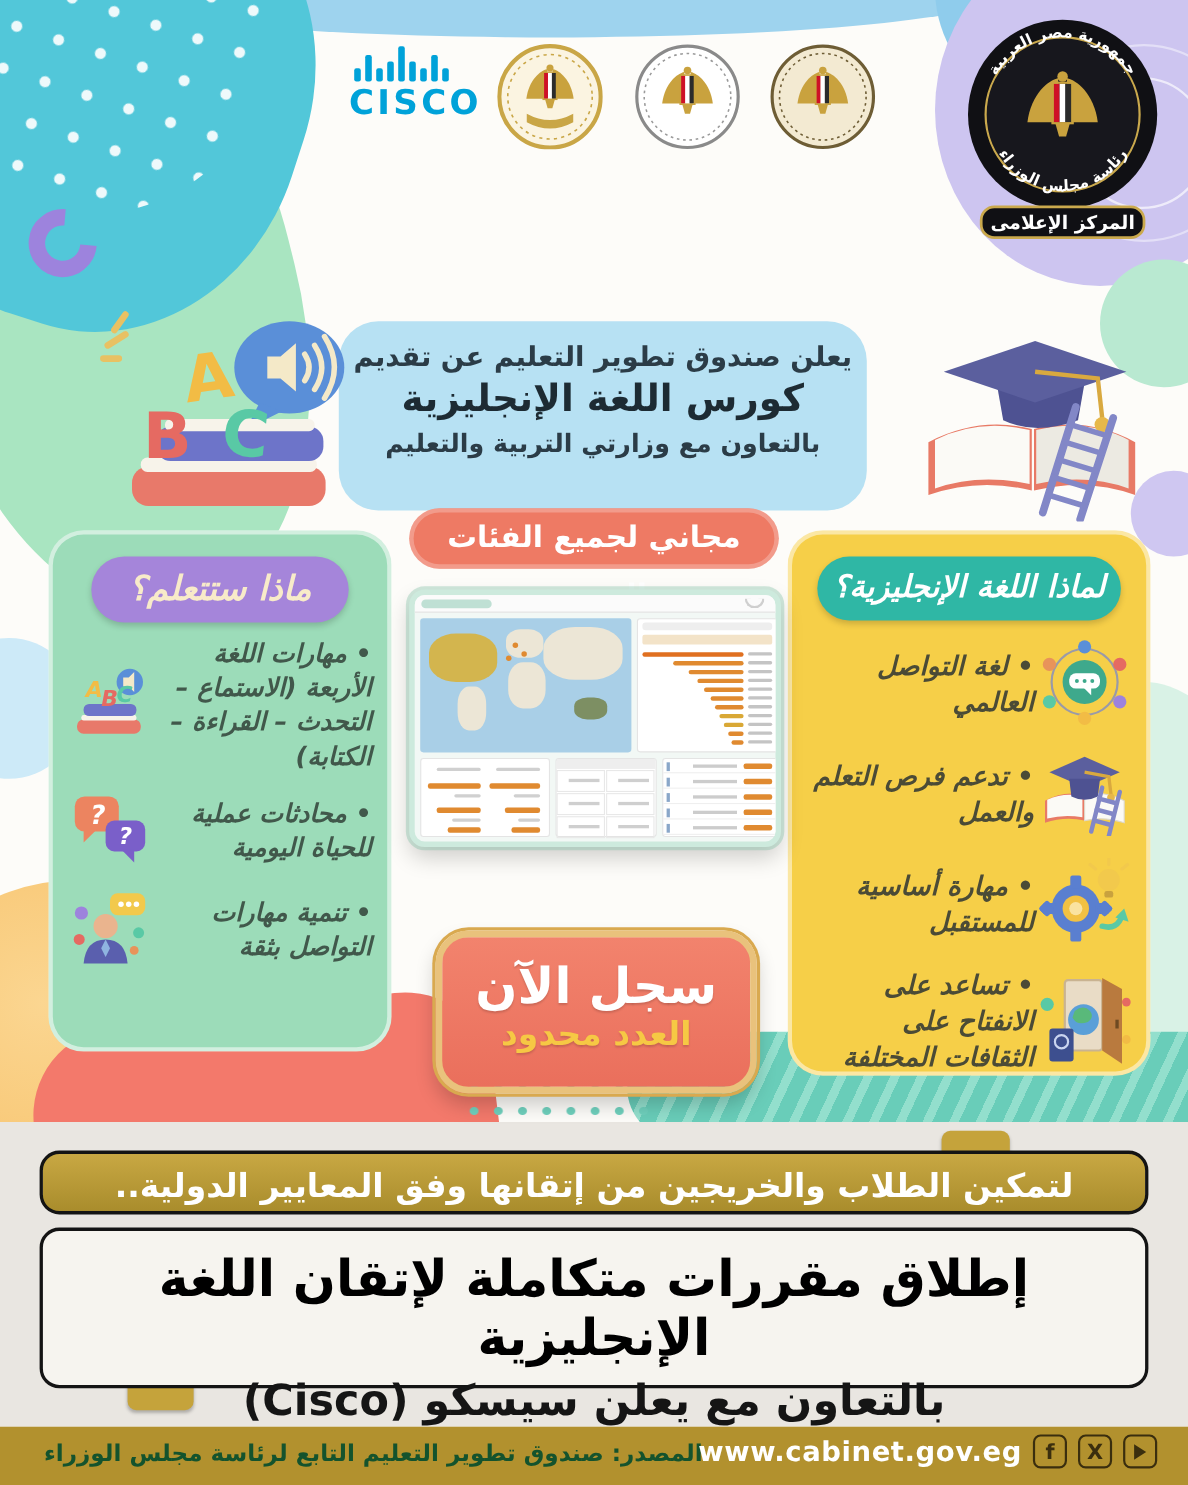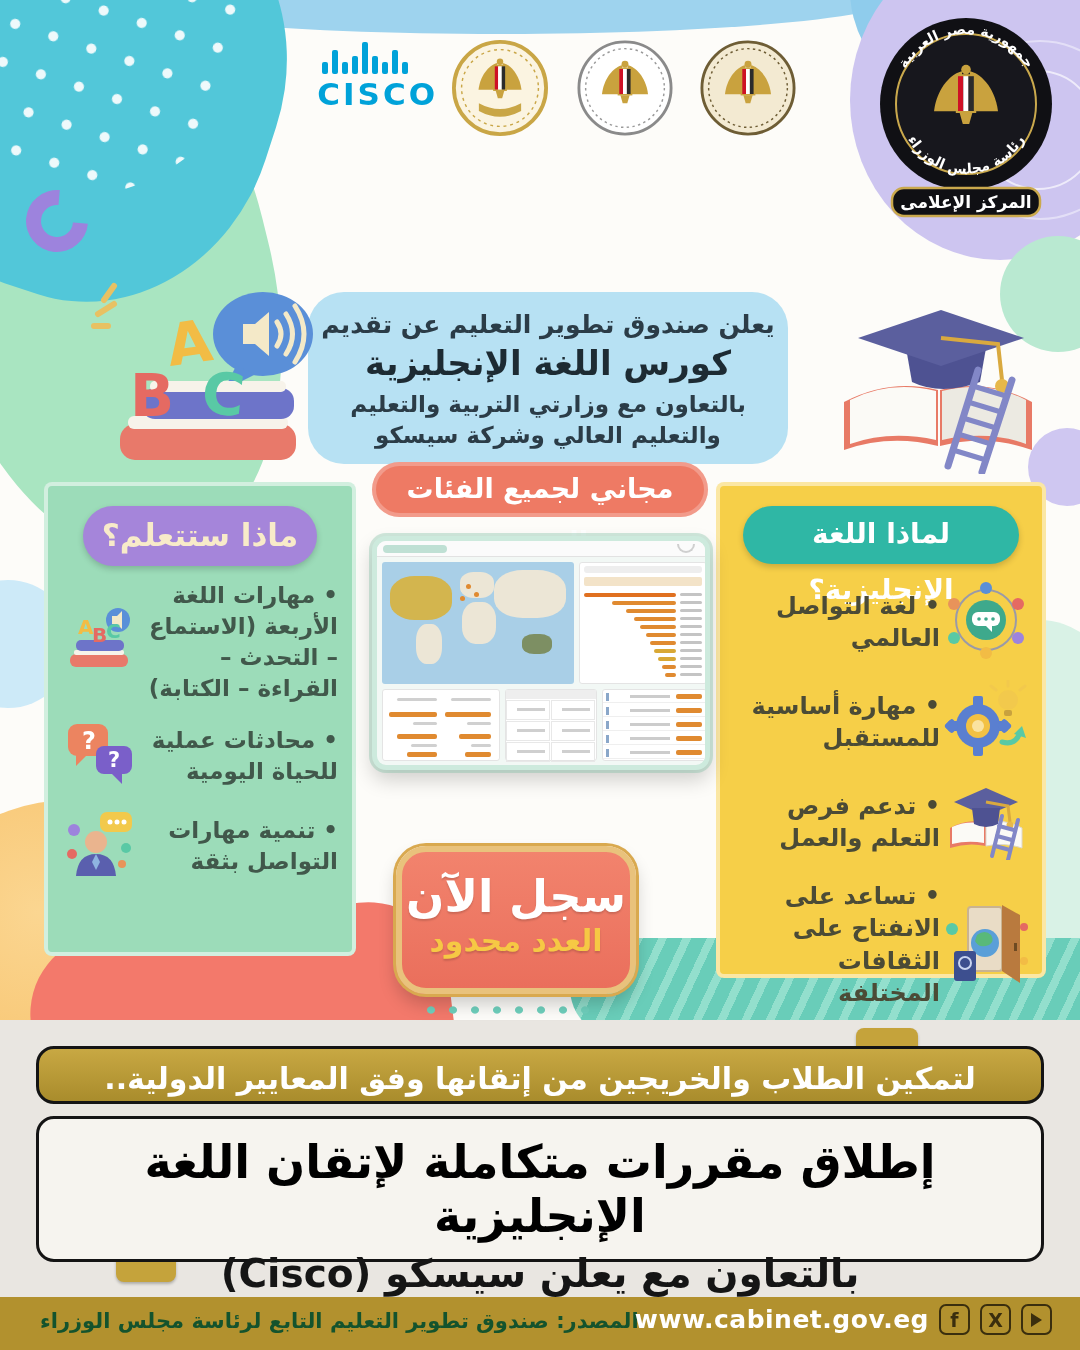--- a/index.html
+++ b/index.html
@@ -63,21 +63,21 @@
   .ann-box .a3, .ann-box .a4 { font-size:23px; font-weight:600; line-height:1.35; }
 
   .illu-abc  { position:absolute; left:58px;  top:268px; width:280px; height:208px; }
   .illu-grad { position:absolute; left:826px; top:284px; width:228px; height:190px; }
 
   .badge-free { position:absolute; left:372px; top:462px; width:336px; height:55px;
                 background:#ee7a64; border-radius:28px; box-shadow:inset 0 0 0 4px rgba(255,255,255,.25);
                 color:#fff; font-size:27px; font-weight:800; text-align:center; line-height:53px; direction:rtl; }
 
   
-  .card { position:absolute; border-radius:8px; }
+  .card { position:absolute; border-radius:32px;font-style:italic; }
   .card-green { left:44px; top:482px; width:312px; height:474px; background:#9cdcb9;
                 border:4px solid rgba(255,255,255,.55); }
   .card-yellow { left:716px; top:482px; width:330px; height:496px; background:#f6cf48;
                  border:4px solid rgba(255,255,255,.5); }
   .card-pill { margin:20px auto 4px; border-radius:32px; text-align:center; font-weight:800;
                box-shadow:0 3px 6px rgba(0,0,0,.18); }
   .pill-purple { width:234px; height:60px; background:#a585da; color:#f8ebc9; font-size:31px; line-height:58px; }
   .pill-teal   { width:276px; height:58px; background:#2fb7a5; color:#ffffff; font-size:28px; line-height:56px; }
 
   .item { display:flex; align-items:center; padding:0 14px; }
@@ -118,21 +118,21 @@
   .d-bm .h { left:0; top:0; width:100%; height:9px; background:#eeeeee; }
   .d-bm .c { position:absolute; width:44px; height:20px; border:1px solid #e8e8e8; }
   .d-bm .c::after { content:""; position:absolute; right:4px; top:7px; width:28px; height:3px; background:#cfcfcf; }
   .d-br { left:225px; top:148px; width:105px; height:72px; background:#fff; border:1px solid #e4e4e4; border-radius:3px; }
   .d-br .r { position:absolute; left:0; width:100%; height:13px; border-bottom:1px solid #efefef; }
   .d-br .n { position:absolute; right:4px; top:4px; width:26px; height:5px; background:#e08a30; border-radius:2px; }
   .d-br .l { position:absolute; right:36px; top:5px; width:40px; height:3px; background:#cccccc; }
   .d-br .v { position:absolute; left:3px; top:3px; width:3px; height:8px; background:#8aa7c9; }
 
   
-  .register { position:absolute; left:396px; top:846px; width:240px; height:148px;
+  .register { position:absolute; left:396px; top:846px; width:292px; height:148px;
               background:linear-gradient(180deg,#f2836d,#ea6f5c); border:6px solid #e9c27c;
               box-shadow:0 0 0 3px #d9a94f, 0 10px 18px rgba(0,0,0,.2);
               border-radius:30px; text-align:center; direction:rtl; cursor:pointer; }
   .register .r1 { margin-top:18px; font-size:45px; font-weight:800; color:#ffffff; text-shadow:0 2px 2px rgba(0,0,0,.15); }
   .register .r2 { font-size:30px; font-weight:800; color:#f6c844; text-shadow:0 2px 2px rgba(0,0,0,.15); }
 
   
   .tab-gold { position:absolute; background:#c5a33b; border-radius:8px; box-shadow:0 2px 3px rgba(0,0,0,.25); }
   .tab-1 { left:856px; top:1028px; width:62px; height:28px; }
   .tab-2 { left:116px; top:1252px; width:60px; height:30px; }
@@ -249,21 +249,20 @@
       <rect x="14" y="176" width="148" height="28" rx="12" fill="#101014" stroke="#caa94d" stroke-width="2.5"></rect>
       <text x="88" y="196" text-anchor="middle" fill="#ffffff" font-size="17" font-weight="800">المركز الإعلامى</text>
     </svg>
   </div>
 
 
   <div class="ann-box">
     <div class="a1">يعلن صندوق تطوير التعليم عن تقديم</div>
     <div class="a2">كورس اللغة الإنجليزية</div>
     <div class="a3">بالتعاون مع وزارتي التربية والتعليم</div>
-    <div class="a4">والتعليم العالي وشركة سيسكو</div>
   </div>
 
   <div class="illu-abc">
     <svg viewBox="0 0 280 208" width="280" height="208">
       <path d="M40,46 l16,-10 M36,58 l14,0 M46,32 l10,-14" stroke="#e8c163" stroke-width="6" stroke-linecap="round" fill="none"></path>
       <ellipse cx="205" cy="66" rx="50" ry="42" fill="#5a8fd8"></ellipse>
       <path d="M178,98 L166,122 L198,106 Z" fill="#5a8fd8"></path>
       <polygon points="185,56 197,56 211,44 211,88 197,76 185,76" fill="#f4e9c8"></polygon>
       <path d="M219,54 q8,12 0,24 M228,46 q13,20 0,40 M237,38 q18,28 0,56" stroke="#f4e9c8" stroke-width="5" fill="none" stroke-linecap="round"></path>
       <rect x="62" y="156" width="176" height="36" rx="15" fill="#e8796a"></rect>
@@ -374,20 +373,42 @@
           <circle cx="74" cy="24" r="6" fill="#e56a62"></circle>
           <circle cx="74" cy="58" r="6" fill="#9d83dd"></circle>
           <circle cx="42" cy="73" r="6" fill="#f2bc45"></circle>
           <circle cx="10" cy="58" r="6" fill="#59c9a5"></circle>
           <circle cx="10" cy="24" r="6" fill="#e8935a"></circle>
         </svg>
       </span>
     </div>
 
     <div class="item">
+      <span class="txt">تدعم فرص التعلم والعمل</span>
+      <span class="ic">
+        <svg width="84" height="80" viewBox="0 0 84 80">
+          <path d="M6,48 Q24,38 42,43 L42,66 Q24,62 6,68 Z" fill="#e87a66"></path>
+          <path d="M78,48 Q60,38 42,43 L42,66 Q60,62 78,68 Z" fill="#fbfaf6" stroke="#ddd8cc"></path>
+          <path d="M8,47 Q24,40 40,44 L40,63 Q24,60 8,64 Z" fill="#fbfaf6"></path>
+          <polygon points="42,8 74,22 42,36 10,22" fill="#5b5f9e"></polygon>
+          <path d="M28,28 L56,28 L54,44 Q42,50 30,44 Z" fill="#4e5292"></path>
+          <path d="M42,22 L64,26 L66,42" stroke="#d9a93f" stroke-width="3" fill="none"></path>
+          <circle cx="66" cy="45" r="3.5" fill="#e7b84a"></circle>
+          <g stroke="#8287c7" stroke-width="4" stroke-linecap="round">
+            <line x1="58" y1="36" x2="48" y2="76"></line>
+            <line x1="74" y1="40" x2="64" y2="80"></line>
+            <line x1="55" y1="46" x2="70" y2="50"></line>
+            <line x1="53" y1="56" x2="68" y2="60"></line>
+            <line x1="51" y1="66" x2="66" y2="70"></line>
+          </g>
+        </svg>
+      </span>
+    </div>
+
+    <div class="item">
       <span class="txt">مهارة أساسية للمستقبل</span>
       <span class="ic">
         <svg width="84" height="80" viewBox="0 0 84 80">
           <g fill="#5a7fd0">
             <circle cx="34" cy="46" r="22"></circle>
             <g transform="translate(34,46)">
               <rect x="-5" y="-30" width="10" height="12" rx="2"></rect>
               <rect x="-5" y="18" width="10" height="12" rx="2"></rect>
               <rect x="-30" y="-5" width="12" height="10" rx="2"></rect>
               <rect x="18" y="-5" width="12" height="10" rx="2"></rect>
@@ -397,42 +418,20 @@
               <rect x="13" y="14" width="11" height="10" rx="2" transform="rotate(-45)"></rect>
             </g>
           </g>
           <circle cx="34" cy="46" r="12" fill="#f2c143"></circle>
           <circle cx="34" cy="46" r="6" fill="#fae3a0"></circle>
           <circle cx="64" cy="20" r="10" fill="#f2c94c"></circle>
           <rect x="60" y="30" width="8" height="6" rx="2" fill="#c9a23e"></rect>
           <path d="M52,10 l-5,-4 M64,6 l0,-6 M76,10 l5,-4" stroke="#f2c94c" stroke-width="3" stroke-linecap="round"></path>
           <path d="M58,62 q14,4 18,-10" stroke="#59c9a5" stroke-width="5" fill="none" stroke-linecap="round"></path>
           <polygon points="78,46 82,58 70,54" fill="#59c9a5"></polygon>
-        </svg>
-      </span>
-    </div>
-
-    <div class="item">
-      <span class="txt">تدعم فرص التعلم والعمل</span>
-      <span class="ic">
-        <svg width="84" height="80" viewBox="0 0 84 80">
-          <path d="M6,48 Q24,38 42,43 L42,66 Q24,62 6,68 Z" fill="#e87a66"></path>
-          <path d="M78,48 Q60,38 42,43 L42,66 Q60,62 78,68 Z" fill="#fbfaf6" stroke="#ddd8cc"></path>
-          <path d="M8,47 Q24,40 40,44 L40,63 Q24,60 8,64 Z" fill="#fbfaf6"></path>
-          <polygon points="42,8 74,22 42,36 10,22" fill="#5b5f9e"></polygon>
-          <path d="M28,28 L56,28 L54,44 Q42,50 30,44 Z" fill="#4e5292"></path>
-          <path d="M42,22 L64,26 L66,42" stroke="#d9a93f" stroke-width="3" fill="none"></path>
-          <circle cx="66" cy="45" r="3.5" fill="#e7b84a"></circle>
-          <g stroke="#8287c7" stroke-width="4" stroke-linecap="round">
-            <line x1="58" y1="36" x2="48" y2="76"></line>
-            <line x1="74" y1="40" x2="64" y2="80"></line>
-            <line x1="55" y1="46" x2="70" y2="50"></line>
-            <line x1="53" y1="56" x2="68" y2="60"></line>
-            <line x1="51" y1="66" x2="66" y2="70"></line>
-          </g>
         </svg>
       </span>
     </div>
 
     <div class="item">
       <span class="txt">تساعد على الانفتاح على الثقافات المختلفة</span>
       <span class="ic">
         <svg width="84" height="88" viewBox="0 0 84 88">
           <rect x="24" y="8" width="34" height="64" rx="3" fill="#e9dcc6" stroke="#c9b391" stroke-width="2"></rect>
           <circle cx="41" cy="44" r="14" fill="#5a9fd8"></circle>

